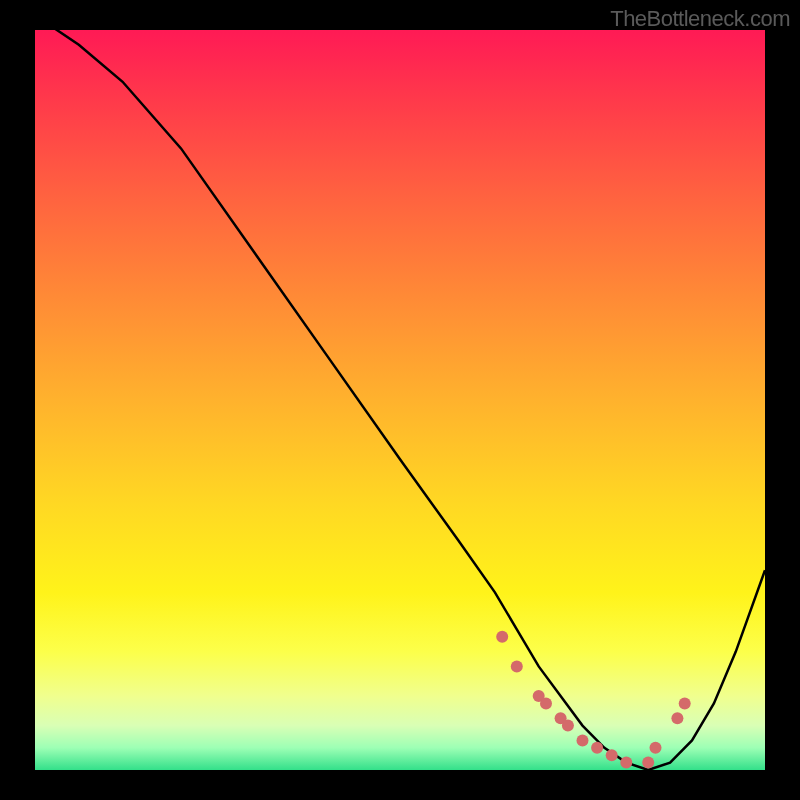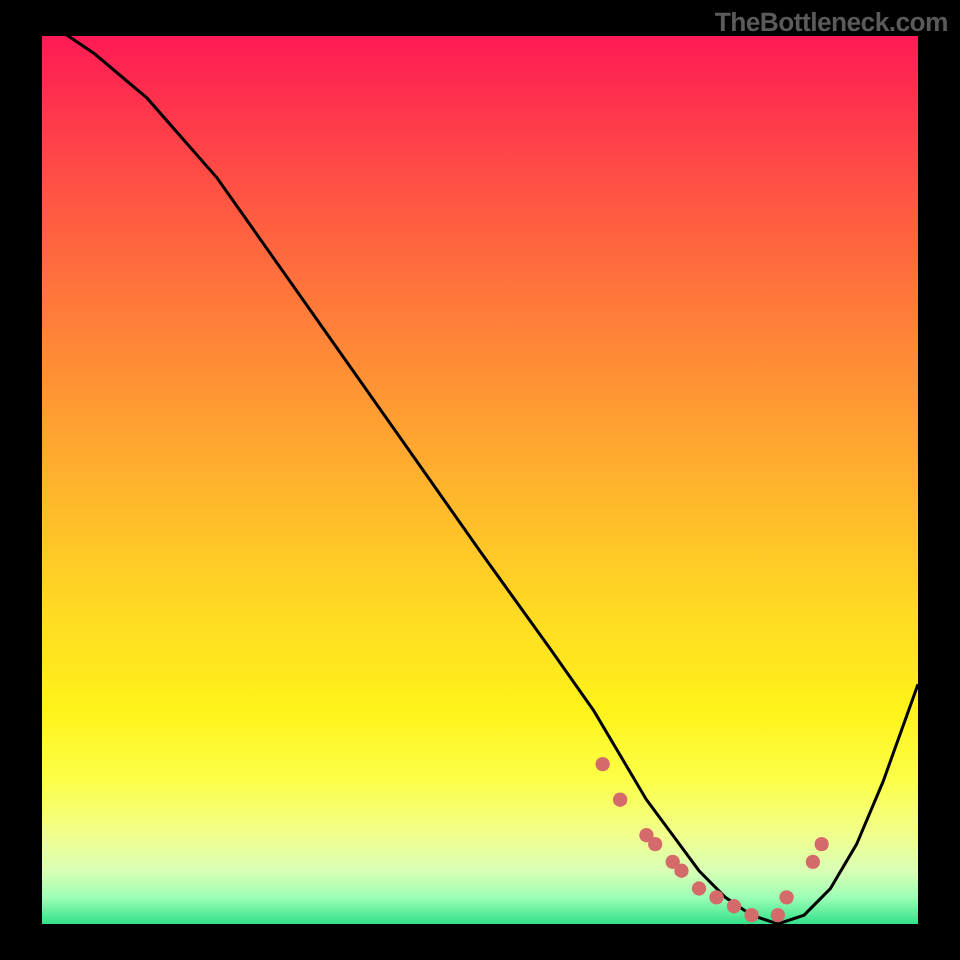--- a/index.html
+++ b/index.html
@@ -16,21 +16,21 @@
     height: 800px;
     position: relative;
     background: #000;
   }
   .watermark {
     position: absolute;
     top: 6px;
     right: 10px;
     color: #5a5a5a;
     font-size: 22px;
-    font-weight: bold;
+    font-weight: normal;
     z-index: 10;
     letter-spacing: -0.5px;
   }
   .plot-frame {
     position: absolute;
     left: 35px;
     top: 30px;
     width: 730px;
     height: 740px;
     background: #000;

